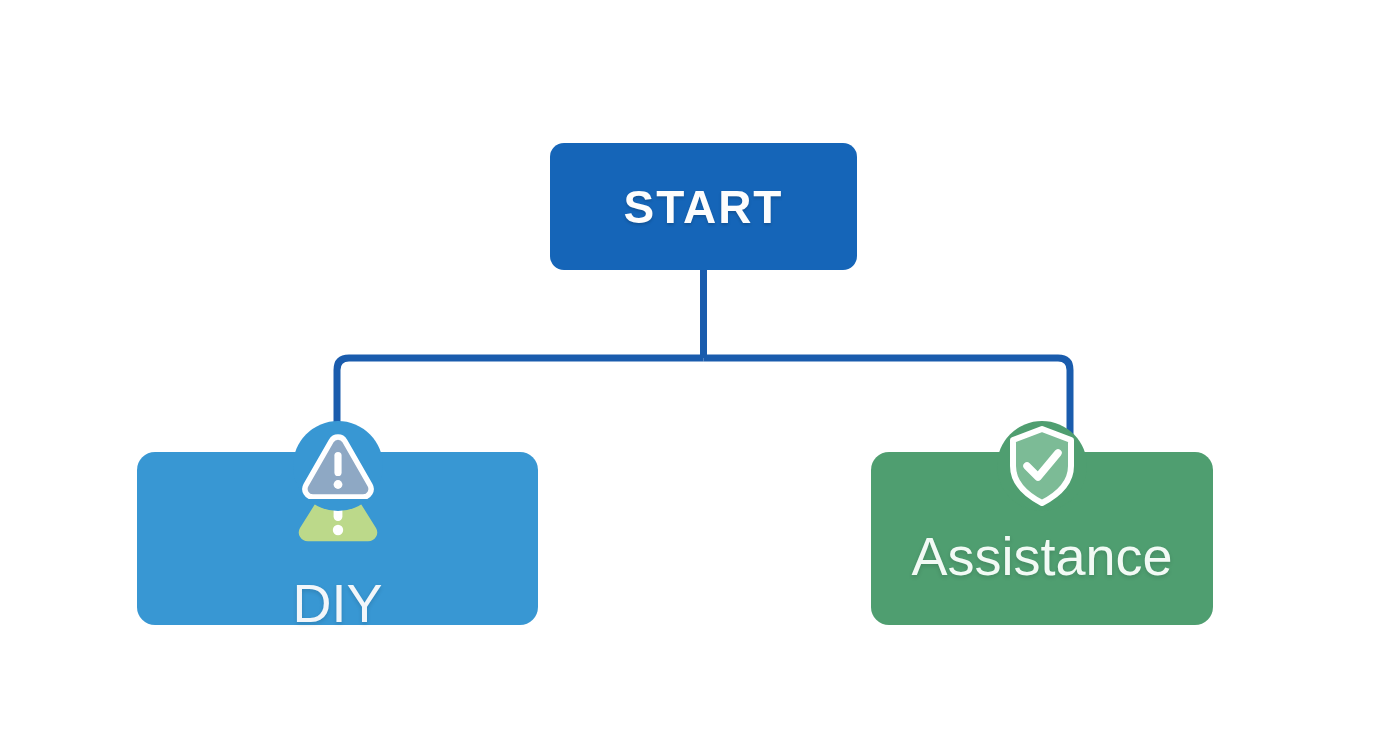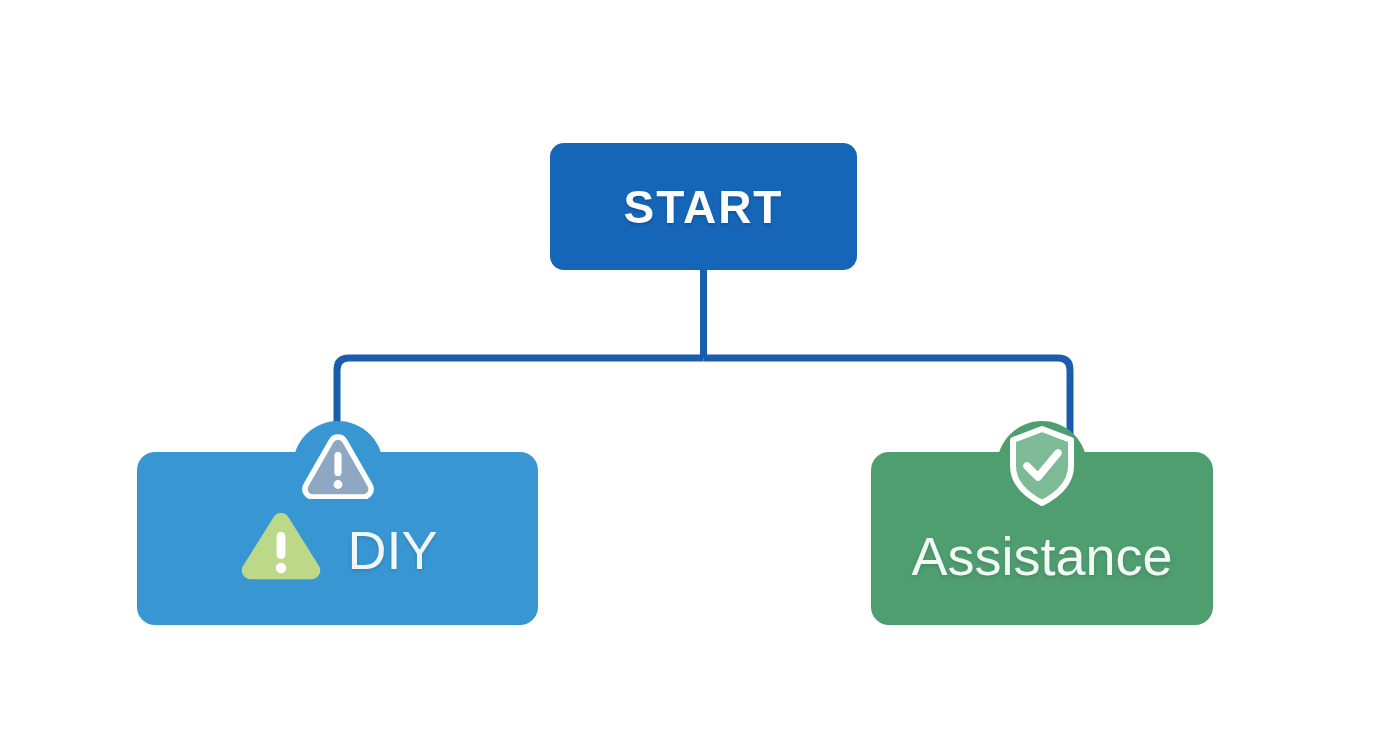--- a/index.html
+++ b/index.html
@@ -66,20 +66,21 @@
     height: 173px;
     background: #3897d3;
     border-radius: 18px;
   }
   #node-diy .node-inner {
     display: flex;
     align-items: center;
     justify-content: center;
     gap: 22px;
     margin-top: 22px;
+    flex-direction: column;
   }
   #node-diy .node-label {
     color: #f2f6fa;
     font-size: 54px;
     font-weight: normal;
     line-height: 1;
     text-shadow: 0 2px 4px rgba(0,0,0,0.14);
   }
 
   

